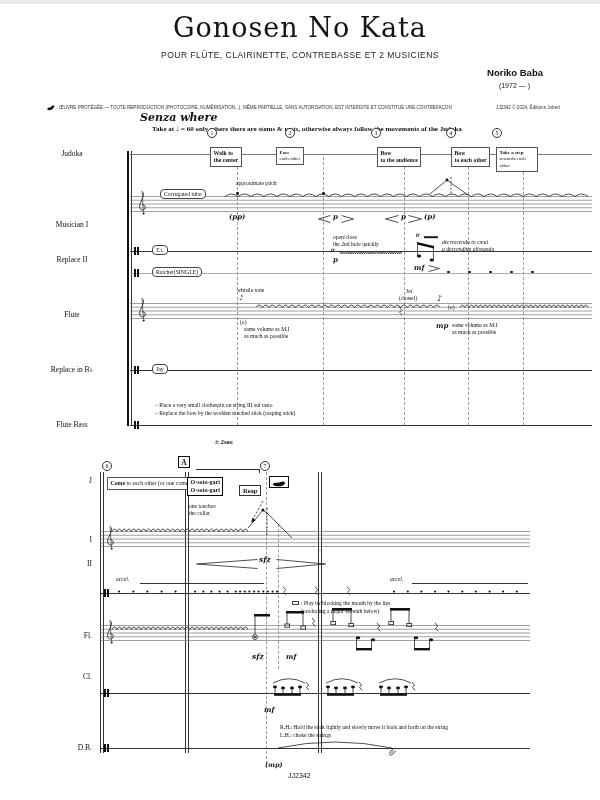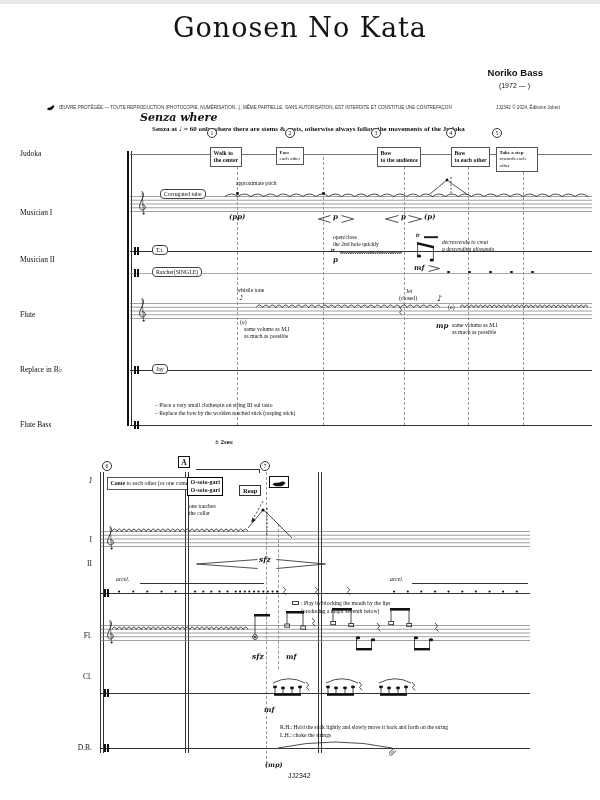--- a/index.html
+++ b/index.html
@@ -9,21 +9,21 @@
   .a{position:absolute}
   
   .ttl{position:absolute;left:0;right:0;top:8px;text-align:center;
        font:400 27px "DejaVu Serif",serif;letter-spacing:1px;color:#141414}
   .sub{position:absolute;left:0;right:0;top:46px;text-align:center;
        font:400 8.5px "Liberation Sans",sans-serif;letter-spacing:.5px;color:#222}
   .cmp{position:absolute;right:57px;top:63px;font:700 9.5px "Liberation Sans",sans-serif}
   .dts{position:absolute;right:70px;top:78px;font:400 7px "Liberation Sans",sans-serif}
   .rts{position:absolute;font:400 4.6px "Liberation Sans",sans-serif;color:#333;white-space:nowrap}
   
-  .lb{position:absolute;left:20px;width:104px;text-align:left;font:7.5px "Liberation Serif",serif}
+  .lb{position:absolute;left:20px;width:104px;text-align:center;font:7.5px "Liberation Serif",serif}
   .lb2{position:absolute;left:52px;width:40px;text-align:right;font:7.5px "Liberation Serif",serif}
   .an{position:absolute;font:5.6px "Liberation Serif",serif;line-height:1.25;white-space:nowrap}
   .ani{position:absolute;font:italic 5.6px "Liberation Serif",serif;line-height:1.25;white-space:nowrap}
   .dy{position:absolute;font:italic 700 7px "DejaVu Serif",serif;white-space:nowrap}
   .sz{position:absolute;font:italic 700 11px "DejaVu Serif",serif}
   .pl{position:absolute;font:700 7px "Liberation Serif",serif;white-space:nowrap}
   .nt{font-family:"DejaVu Sans",sans-serif;font-weight:400}
   .g8{position:absolute;font:7px "DejaVu Sans",sans-serif}
   
   .jb{position:absolute;border:1px solid #555;background:#fff;padding:1.5px 2.5px;
@@ -117,31 +117,32 @@
           <line x1="22" y1="14" x2="22" y2="19.8"></line>
         <ellipse cx="30" cy="13" rx="2" ry="1.4"></ellipse>
           <line x1="30" y1="13" x2="30" y2="19.8"></line>
         <rect x="4" y="19.5" width="27" height="2.3"></rect>
         <path d="M36 8 l2.6 3 l-2 2.4 l2.6 3"></path>
       </symbol>
     </defs>
   </svg>
 
   <div class="ttl">Gonosen No Kata</div>
-  <div class="cmp">Noriko Bass</div>
+  <div class="sub">POUR FLÛTE, CLAIRINETTE, CONTREBASSE ET 2 MUSICIENS</div>
+  <div class="cmp">Noriko Baba</div>
   <div class="dts">(1972 — )</div>
   <svg class="a" style="left:46px;top:99px" width="9" height="8" viewBox="0 0 9 8">
     <path class="f" d="M1 6.5 C2.5 3.5 4.5 5 6 3 C7 1.6 8 2.2 8.4 3.4 L6.4 6.2 C4.5 7.6 2.5 7.4 1 6.5 Z"></path>
   </svg>
   <div class="rts" style="left:59px;top:101px">ŒUVRE PROTÉGÉE — TOUTE REPRODUCTION (PHOTOCOPIE, NUMÉRISATION...), MÊME PARTIELLE, SANS AUTORISATION, EST INTERDITE ET CONSTITUE UNE CONTREFAÇON</div>
   <div class="rts" style="right:40px;top:101px">JJ2342 © 2024, Éditions Jobert</div>
 
   <div class="sz" style="left:140px;top:107px">Senza where</div>
   <div class="pl" style="left:152px;top:121px">
-    <span>Senza at</span>
+    <span>Take at</span>
     <span class="nt">♩</span>
     <span>= 60 only where there are stems &amp; rests, otherwise always follow the movements of the Judoka</span>
   </div>
 
   <div class="bk" style="left:127px;top:147px;height:275px"></div>
   <div class="sv" style="left:131px;top:147px;height:275px"></div>
 
   <div class="cue" style="left:207px;top:124px">1</div>
   <div class="cue" style="left:285px;top:124px">2</div>
   <div class="cue" style="left:371px;top:124px">3</div>
@@ -170,21 +171,21 @@
   </div>
   <div class="jb" style="left:451px;top:143px">
     <b>Bow</b>
     <span class="pb">to each other</span>
   </div>
   <div class="jb sm" style="left:496px;top:143px;width:42px">
     <b>Take a step</b>
     <span class="pn">towards each other</span>
   </div>
 
-  <div class="lb" style="top:204px">Musician I</div>
+  <div class="lb" style="top:216px">Musician I</div>
   <svg class="a" style="left:130px;top:192px" width="462" height="16">
       <use href="#st5"></use>
     </svg>
   <svg class="a" style="left:136px;top:186px" width="11" height="27" viewBox="0 0 16 40">
       <use href="#clef"></use>
     </svg>
   <div class="rb" style="left:160px;top:185px">Corrugated tube</div>
   <svg class="a" style="left:225px;top:186px" width="363" height="8">
       <use href="#wv"></use>
     </svg>
@@ -210,21 +211,21 @@
       <line x1="13.5" y1="0.5" x2="0.5" y2="4"></line>
       <line x1="13.5" y1="7.5" x2="0.5" y2="4"></line>
     </svg>
   <div class="dy" style="left:401px;top:208px">p</div>
   <svg class="a" style="left:408px;top:211px" width="14" height="8">
       <line x1="0.5" y1="0.5" x2="13.5" y2="4"></line>
       <line x1="0.5" y1="7.5" x2="13.5" y2="4"></line>
     </svg>
   <div class="dy" style="left:424px;top:208px">(p)</div>
 
-  <div class="lb" style="top:251px">Musician II</div>
+  <div class="lb" style="top:251px">Replace II</div>
   <div class="hl" style="left:130px;top:247px;width:462px"></div>
   <div class="mr" style="left:134px;top:243px">
       <i></i>
       <i></i>
     </div>
   <div class="rb" style="left:152px;top:241px">T.t.</div>
   <div class="hl lt" style="left:130px;top:269px;width:462px"></div>
   <div class="mr" style="left:134px;top:265px">
       <i></i>
       <i></i>

